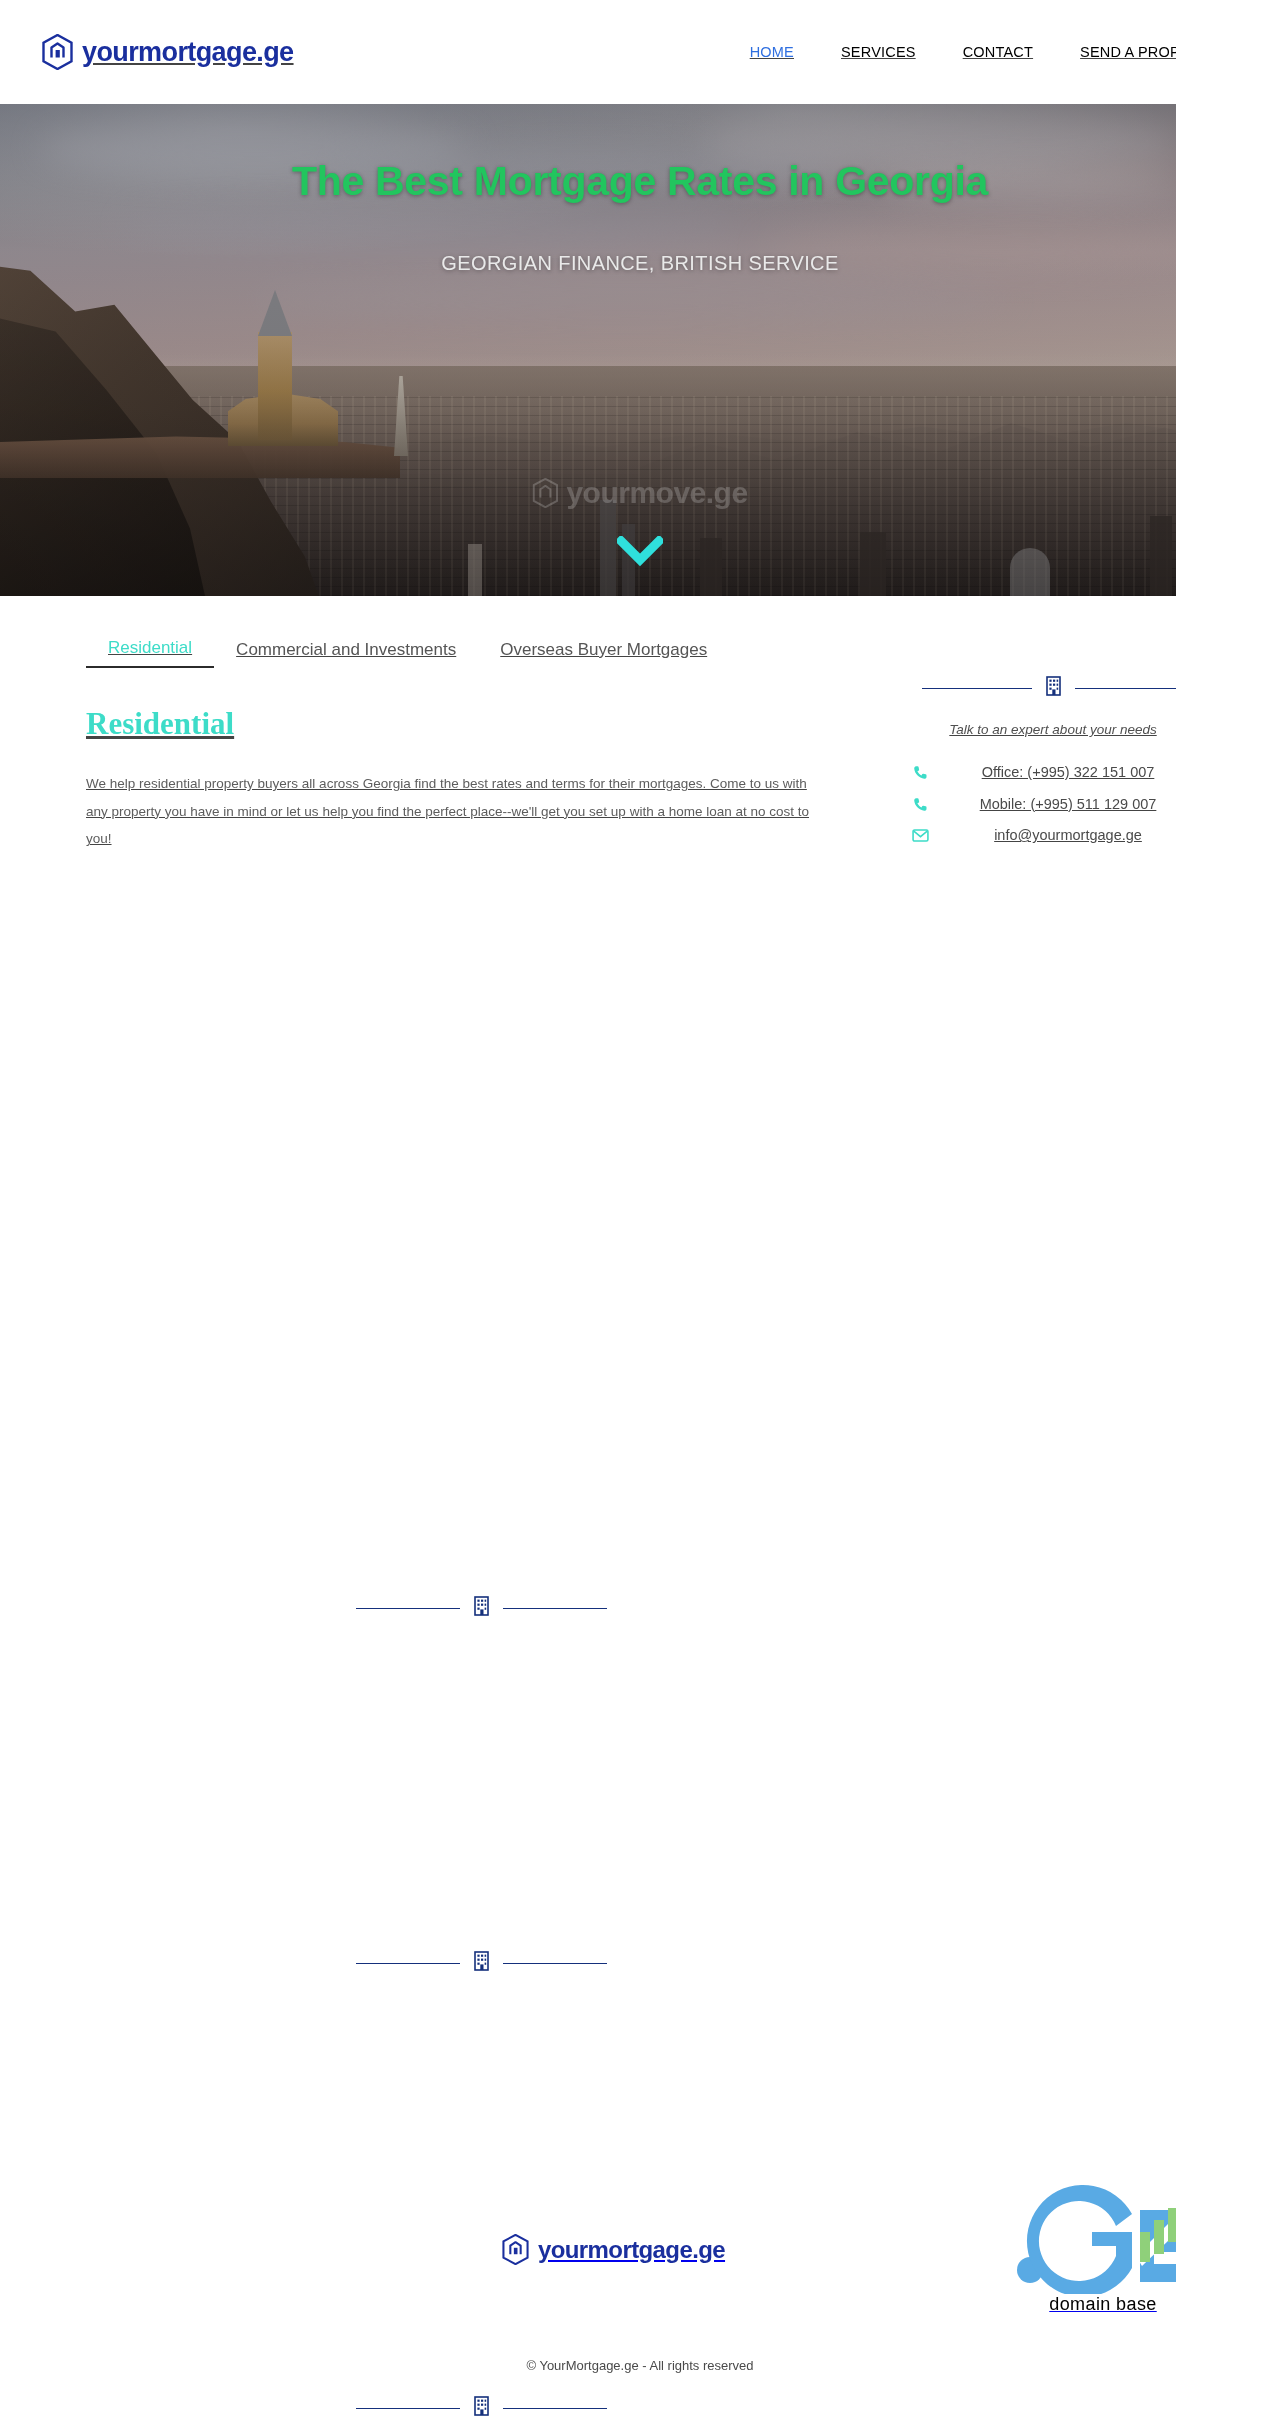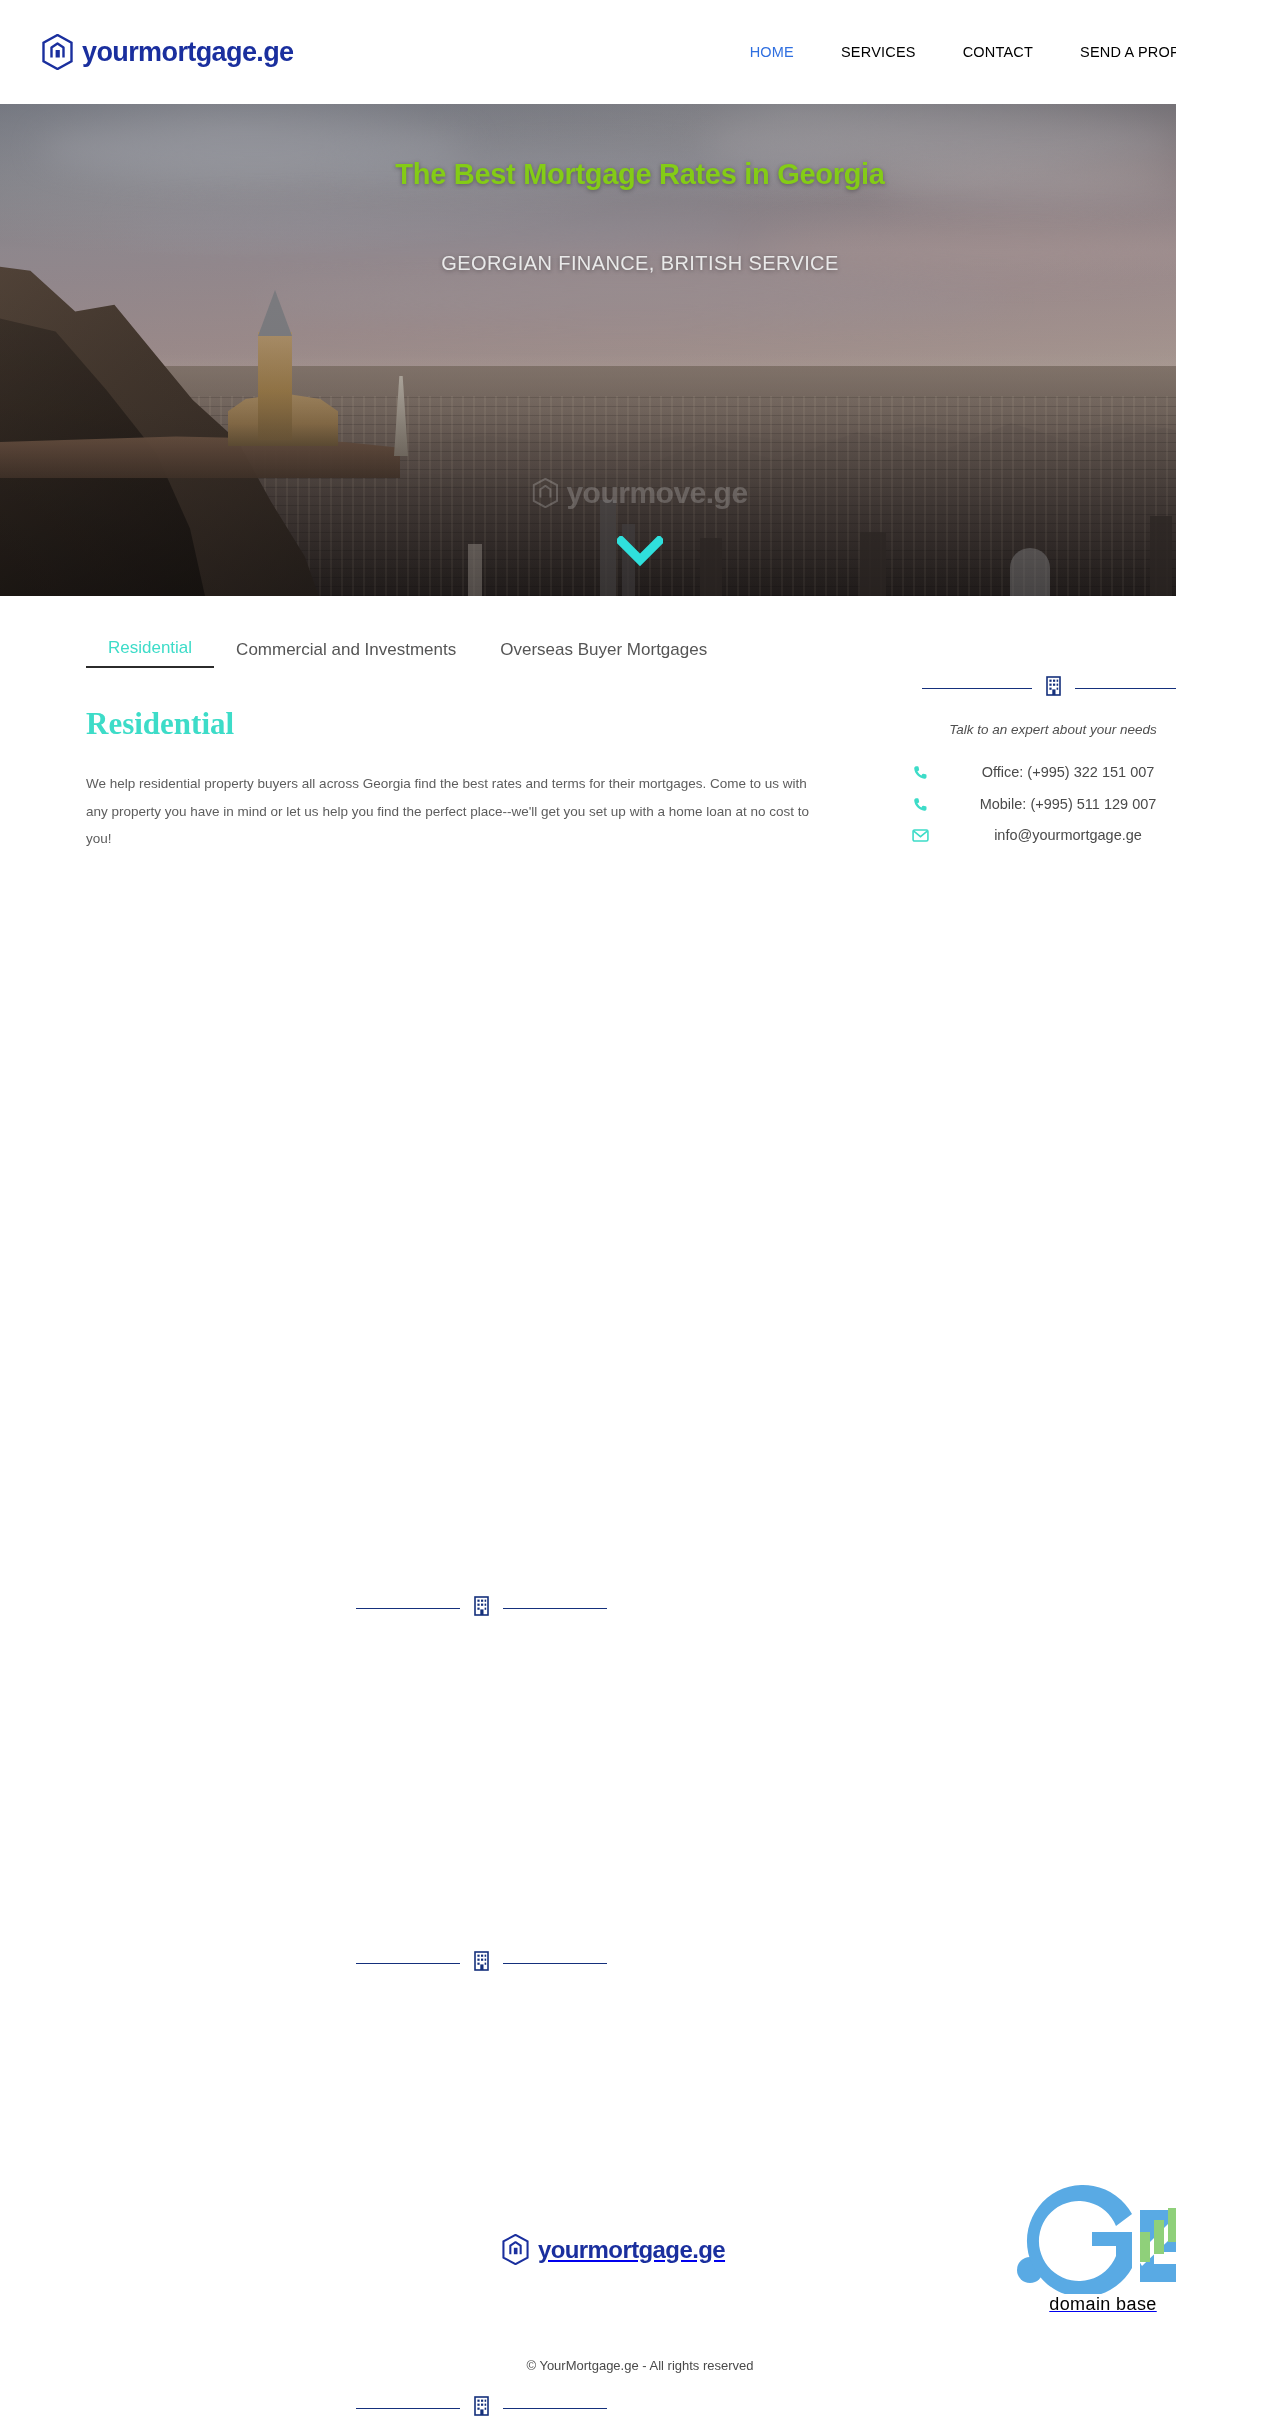--- a/index.html
+++ b/index.html
@@ -10,20 +10,21 @@
     font-family: "Liberation Sans", sans-serif;
     color: #444444;
   }
 
   .page {
     position: relative;
     width: 1176px;
     min-height: 2424px;
     overflow: hidden;
     background: #ffffff;
+    text-decoration: underline;
   }
 
   
   .site-header {
     position: relative;
     height: 104px;
     width: 1280px;
     background: #ffffff;
     display: flex;
     align-items: center;
@@ -203,23 +204,23 @@
 
   .hero-inner {
     position: absolute;
     left: 0; top: 0; width: 1280px; height: 492px;
     z-index: 3;
   }
   .hero-title {
     position: absolute;
     left: 0; top: 54px; width: 1280px;
     text-align: center;
-    font-size: 29px;
+    font-size: 41px;
     font-weight: bold;
-    color: #84cc16;
+    color: #22c55e;
     text-shadow: 0 1px 4px rgba(0,0,0,0.35);
     letter-spacing: -0.3px;
   }
   .hero-sub {
     position: absolute;
     left: 0; top: 148px; width: 1280px;
     text-align: center;
     font-size: 20px;
     color: #e9e9e9;
     letter-spacing: 0.4px;

